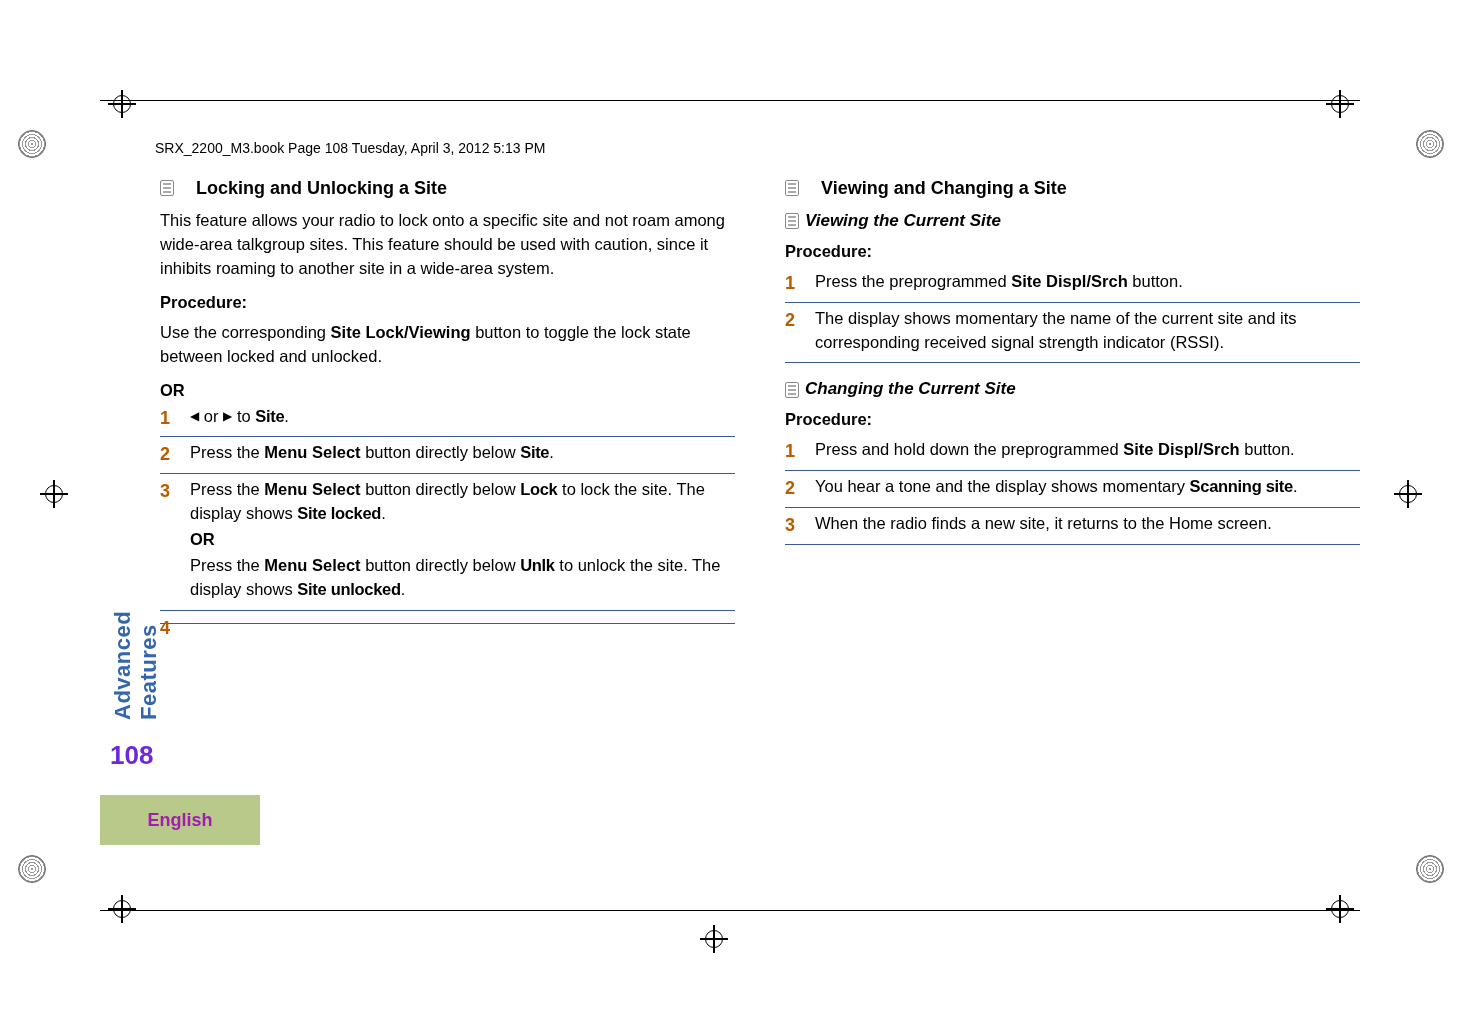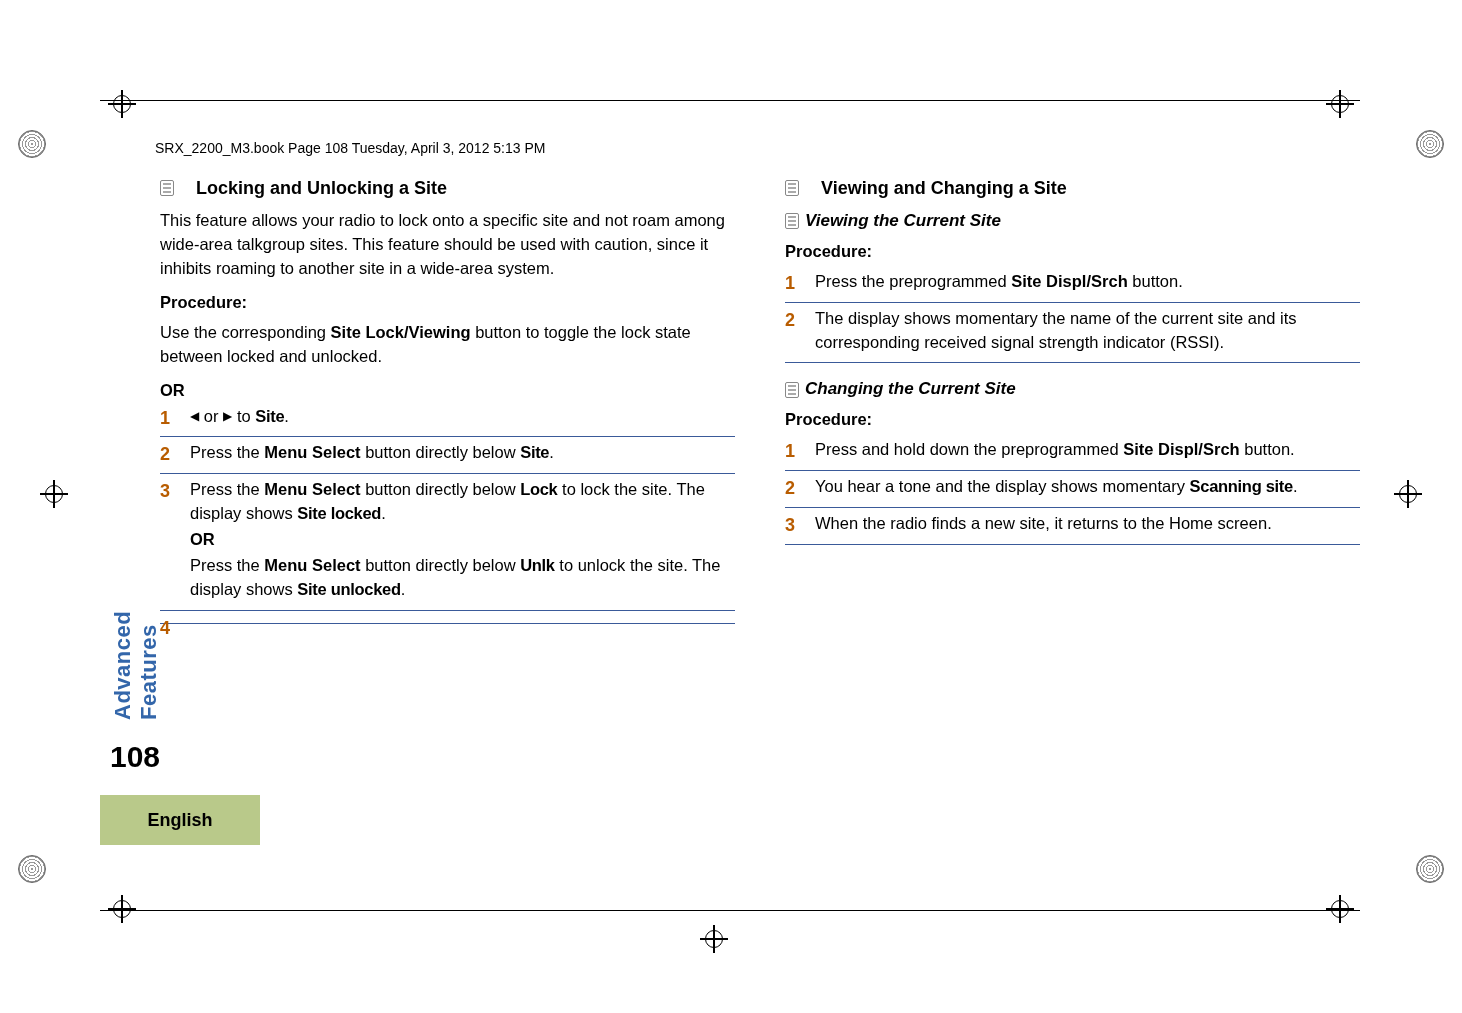--- a/index.html
+++ b/index.html
@@ -13,22 +13,22 @@
   .pm-cross::before { left: 13px; top: 0; width: 2px; height: 28px; }
   .pm-cross::after  { top: 13px; left: 0; height: 2px; width: 28px; }
   .pm-cross .ring { position: absolute; left: 5px; top: 5px; width: 18px; height: 18px; border: 1px solid #000; border-radius: 50%; }
 
   .folio-line { position: absolute; left: 100px; top: 100px; border-top: 1px solid #000; width: 1260px; }
   .folio-line-b { position: absolute; left: 100px; top: 910px; border-top: 1px solid #000; width: 1260px; }
   .header-text { position: absolute; left: 155px; top: 140px; font-size: 14px; color: #000; }
 
   .side-bar { position: absolute; left: 0; top: 0; width: 260px; height: 1013px; }
   .vert-label { position: absolute; left: 110px; top: 720px; transform-origin: left top; transform: rotate(-90deg); color: #3366aa; font-weight: bold; font-size: 22px; letter-spacing: 0.5px; }
-  .page-num { position: absolute; left: 110px; top: 740px; font-size: 30px; font-weight: bold; color: #000000; }
-  .lang-box { position: absolute; left: 100px; top: 795px; width: 160px; height: 50px; background: #b9c98a; display: flex; align-items: center; justify-content: center; color: #000000; font-weight: bold; font-size: 18px; }
+  .page-num { position: absolute; left: 110px; top: 740px; font-size: 26px; font-weight: bold; color: #6d28d9; }
+  .lang-box { position: absolute; left: 100px; top: 795px; width: 160px; height: 50px; background: #b9c98a; display: flex; align-items: center; justify-content: center; color: #a21caf; font-weight: bold; font-size: 18px; }
 
   .content { position: absolute; left: 160px; top: 175px; width: 1200px; display: flex; gap: 50px; }
   .col { flex: 1; font-size: 16.5px; line-height: 1.45; }
   .col h2 { font-size: 18px; font-weight: bold; margin-bottom: 8px; display: flex; align-items: center; gap: 22px; }
   .col h3 { font-size: 17px; font-weight: bold; font-style: italic; margin: 8px 0 6px; display: flex; align-items: center; gap: 6px; }
   .note-icon { display:inline-block; width:14px; height:16px; border:1px solid #888; border-radius:2px; position:relative; }
   .note-icon::before { content:""; position:absolute; top:2px; left:2px; right:2px; height:2px; background:#aaa; box-shadow: 0 4px 0 #aaa, 0 8px 0 #aaa; }
   p { margin-bottom: 10px; }
   .proc-label { font-weight: bold; margin-top: 4px; margin-bottom: 6px; }
   ol.steps { list-style: none; padding: 0; margin: 0; }

